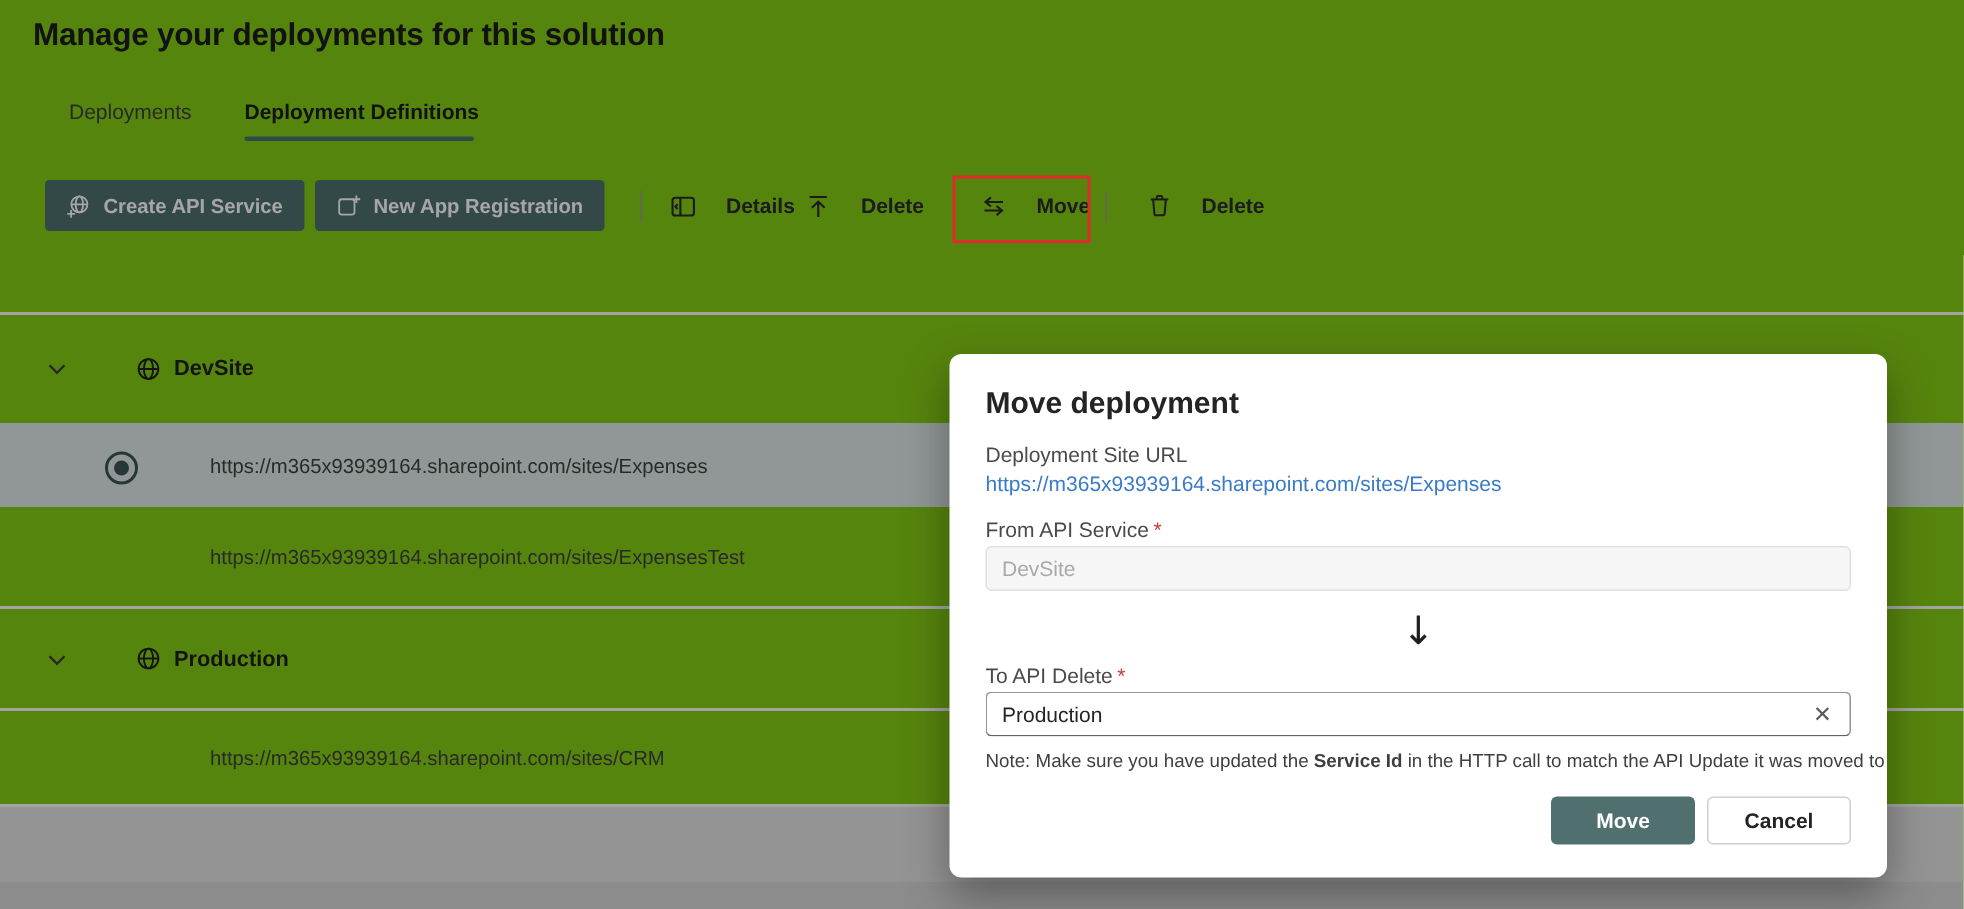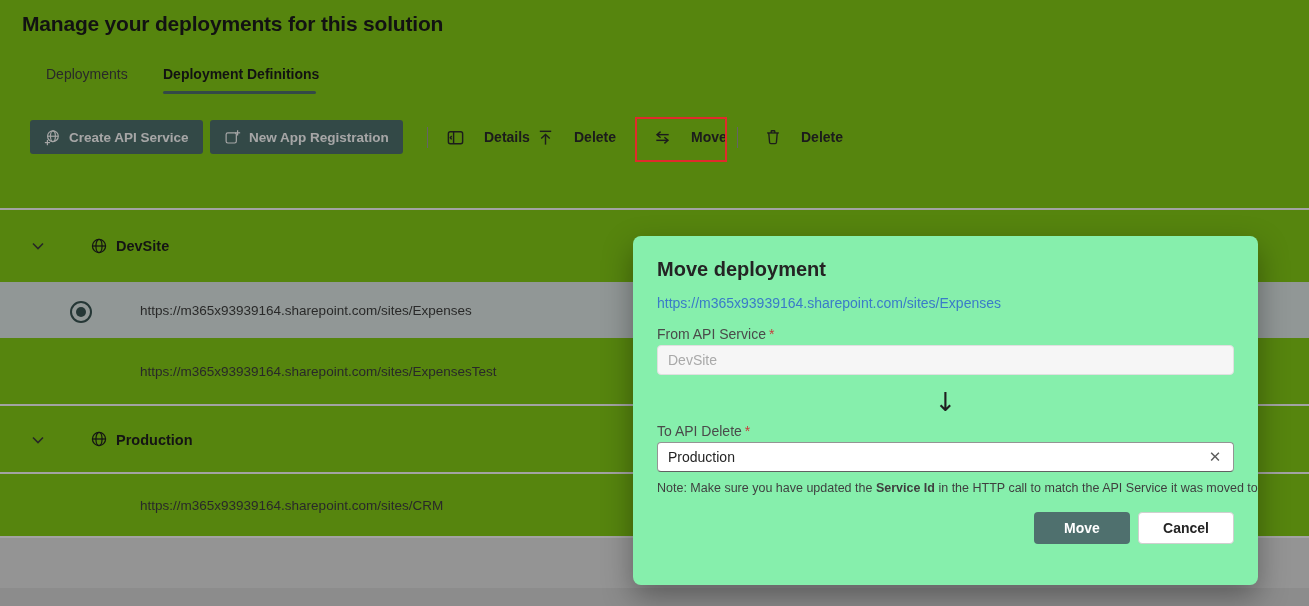--- a/index.html
+++ b/index.html
@@ -42,21 +42,21 @@
   }
   .radio .dot{width:10px;height:10px;border-radius:50%;background:#3a5553;}
   .selected-row{background:#dfe9e6;}
   .below-table{left:0;top:538px;width:1309px;height:68px;background:#e3e3e3;}
   .footer-strip{left:0;top:588px;width:1309px;height:18px;background:#d8d8d8;}
   
   .overlay{position:absolute;inset:0;background:rgba(0,0,0,0.35);z-index:5;}
   .red-box{left:635px;top:117px;width:88px;height:41px;border:2px solid #e02b2b;z-index:6;}
   
   .modal{
-    left:633px;top:236px;width:625px;height:349px;background:#86efac;border-radius:8px;
+    left:633px;top:236px;width:625px;height:349px;background:#ffffff;border-radius:8px;
     z-index:10;box-shadow:0 12px 30px rgba(0,0,0,0.35);box-sizing:border-box;
     padding:22px 24px 20px 24px;
   }
   .modal h2{margin:0 0 14px 0;font-size:20px;font-weight:700;color:#242424;}
   .field-label{font-size:14px;color:#4a4a4a;margin-bottom:3px;}
   .req{color:#c93c3c;margin-left:3px;}
   .site-link{font-size:14px;color:#3a7bc8;margin-bottom:15px;cursor:pointer;}
   .input-base{
     width:100%;box-sizing:border-box;height:30px;border-radius:4px;
     font-family:"Liberation Sans",sans-serif;font-size:14px;padding:0 10px;outline:none;
@@ -221,38 +221,39 @@
   <div class="abs footer-strip"></div>
 </div>
 
 <div class="overlay"></div>
 
 <div class="abs red-box"></div>
 
 <div class="abs modal">
   <h2>Move deployment</h2>
 
+  <div class="field-label">Deployment Site URL</div>
   <div class="site-link">https://m365x93939164.sharepoint.com/sites/Expenses</div>
 
   <div class="field-label">
     <span>From API Service</span><span class="req">*</span>
   </div>
   <input class="input-base input-disabled" disabled="" value="DevSite" style="">
 
   <div class="arrow-row glyph">↓</div>
 
   <div class="field-label">
     <span>To API Delete</span><span class="req">*</span>
   </div>
   <div class="input-wrap">
     <input class="input-base input-active" value="Production" style="">
     <button class="clear-x glyph">✕</button>
   </div>
 
   <div class="note">
-    <span>Note: Make sure you have updated the </span><b>Service Id</b><span> in the HTTP call to match the API Service it was moved to</span>
+    <span>Note: Make sure you have updated the </span><b>Service Id</b><span> in the HTTP call to match the API Update it was moved to</span>
   </div>
 
   <div class="modal-buttons">
     <button class="btn-move">Move</button>
     <button class="btn-cancel">Cancel</button>
   </div>
 </div>
 
 </body></html>

